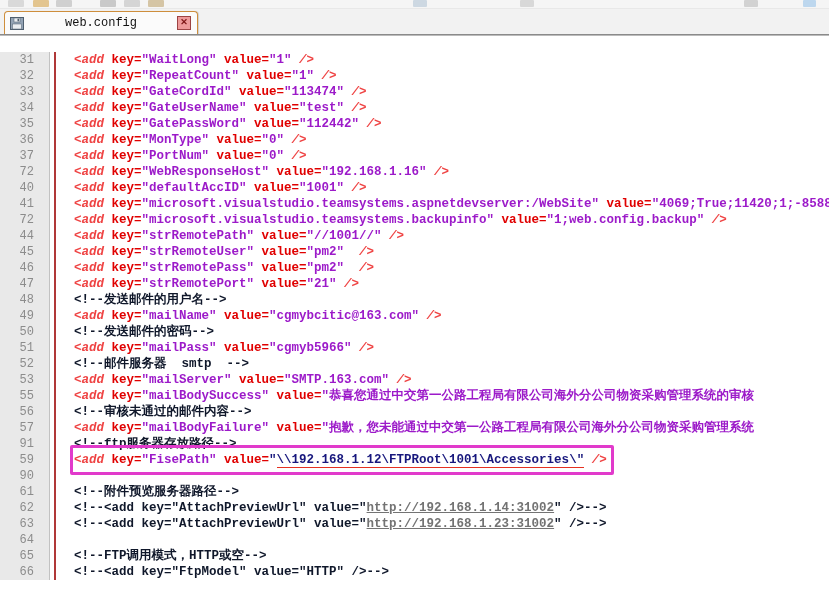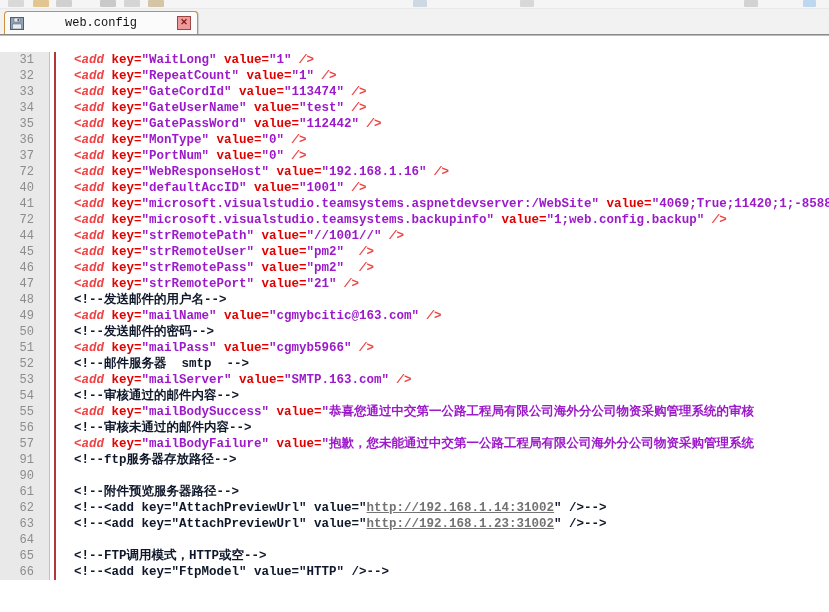--- a/index.html
+++ b/index.html
@@ -168,43 +168,44 @@
           <span class="ln">52</span>
           <span class="rl"></span>
           <span class="code"><span class="sg-c">&lt;!--邮件服务器  smtp  --&gt;</span></span>
         </div>
         <div class="line">
           <span class="ln">53</span>
           <span class="rl"></span>
           <span class="code"><span class="sg-t">&lt;add </span><span class="sg-a">key=</span><span class="sg-s">"mailServer" </span><span class="sg-a">value=</span><span class="sg-s">"SMTP.163.com"</span><span class="sg-t"> /&gt;</span></span>
         </div>
         <div class="line">
-          <span class="ln">54</span>
-          <span class="rl"></span>
-          <span class="code"><span class="sg-c">&lt;!--审核通过的邮件内容--&gt;</span></span>
-        </div>
-        <div class="line">
           <span class="ln">55</span>
           <span class="rl"></span>
           <span class="code"><span class="sg-t">&lt;add </span><span class="sg-a">key=</span><span class="sg-s">"mailBodySuccess" </span><span class="sg-a">value=</span><span class="sg-s">"恭喜您通过中交第一公路工程局有限公司海外分公司物资采购管理系统的审核</span></span>
         </div>
         <div class="line">
           <span class="ln">56</span>
           <span class="rl"></span>
           <span class="code"><span class="sg-c">&lt;!--审核未通过的邮件内容--&gt;</span></span>
         </div>
         <div class="line">
           <span class="ln">57</span>
           <span class="rl"></span>
           <span class="code"><span class="sg-t">&lt;add </span><span class="sg-a">key=</span><span class="sg-s">"mailBodyFailure" </span><span class="sg-a">value=</span><span class="sg-s">"抱歉，您未能通过中交第一公路工程局有限公司海外分公司物资采购管理系统</span></span>
         </div>
         <div class="line">
           <span class="ln">91</span>
           <span class="rl"></span>
           <span class="code"><span class="sg-c">&lt;!--ftp服务器存放路径--&gt;</span></span>
+        </div>
+        <div class="line">
+          <span class="ln">59</span>
+          <span class="rl"></span>
+          <span class="code"><span class="sg-t">&lt;add </span><span class="sg-a">key=</span><span class="sg-s">"FisePath" </span><span class="sg-a">value=</span><span class="sg-n">"</span><span class="sg-nu">\\192.168.1.12\FTPRoot\1001\Accessories\"</span><span class="sg-t"> /&gt;</span></span>
+          <div class="ann-box"></div>
         </div>
         <div class="line">
           <span class="ln">90</span>
           <span class="rl"></span>
           <span class="code"></span>
         </div>
         <div class="line">
           <span class="ln">61</span>
           <span class="rl"></span>
           <span class="code"><span class="sg-c">&lt;!--附件预览服务器路径--&gt;</span></span>

